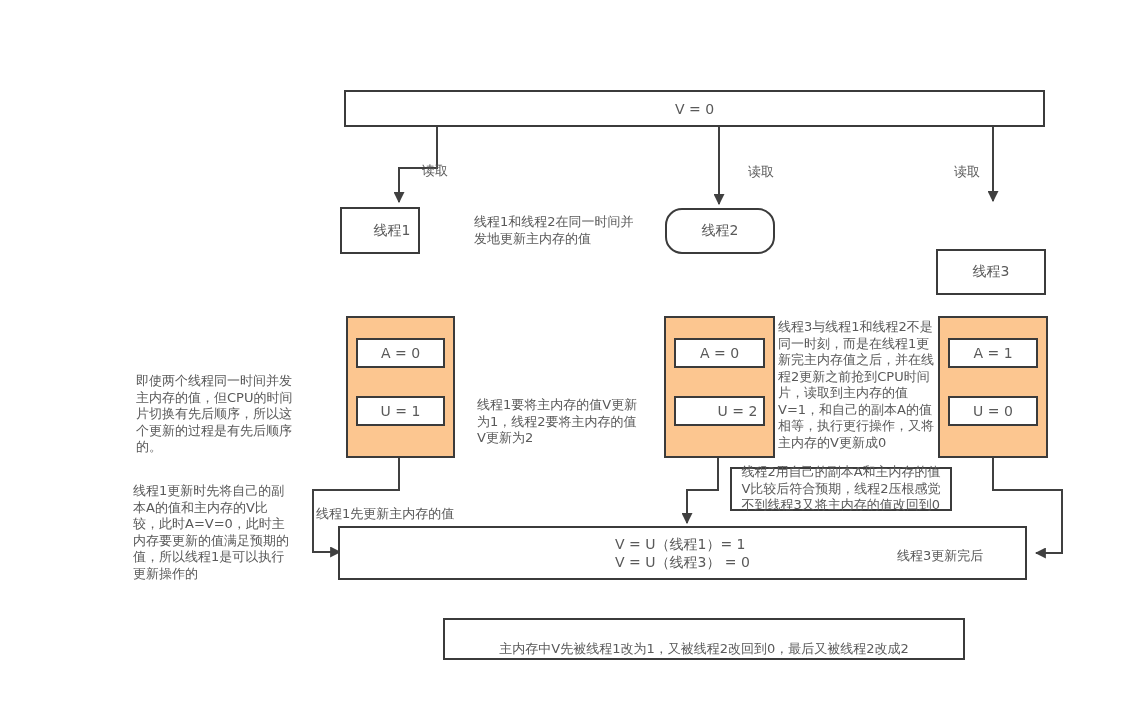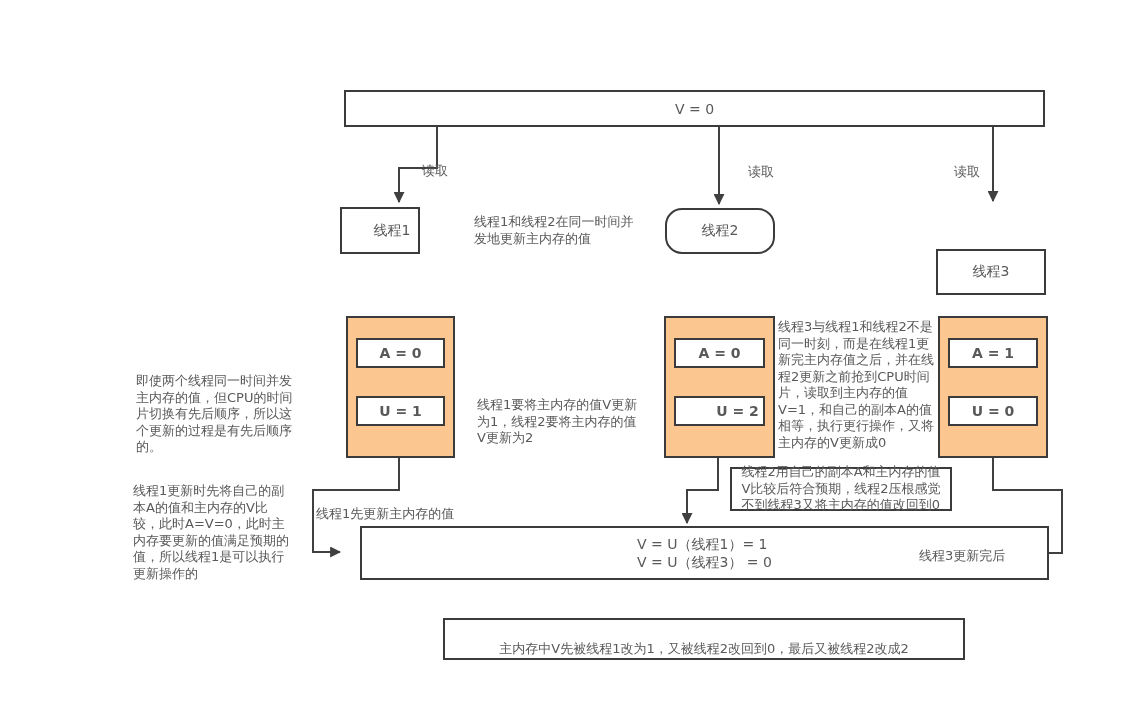--- a/index.html
+++ b/index.html
@@ -32,21 +32,20 @@
     display:block;
   }
   .inner-box{
     position:absolute;
     left:8px;right:8px;height:30px;
     background:#fff;
     border:2px solid var(--border);
     display:flex;align-items:center;justify-content:center;
     font-size:14px;
     box-sizing:border-box;
-    font-weight:bold;
   }
   .note{
     position:absolute;
     font-size:13px;
     line-height:16.5px;
     text-align:left;
     white-space:pre-line;
     color:var(--text);
   }
   .small-label{
@@ -154,21 +153,21 @@
 主内存的V更新成0</div>
 
   <div class="box" style="left:730px;top:467px;width:222px;height:44px;font-size:13px;line-height:16.5px;">
     <span class="note" style="position:static;">线程2用自己的副本A和主内存的值
 V比较后符合预期，线程2压根感觉
 不到线程3又将主内存的值改回到0</span>
   </div>
 
   <div class="small-label" style="left:316px;top:505px;">线程1先更新主内存的值</div>
 
-  <div class="box" style="left:360px;top:526px;width:689px;height:54px;">
+  <div class="box" style="left:338px;top:526px;width:689px;height:54px;">
     <span class="eq">V = U（线程1）= 1
 V = U（线程3） = 0</span>
     <div class="small-label" style="left:557px;top:19px;">线程3更新完后</div>
   </div>
 
   <div class="box" style="left:443px;top:618px;width:522px;height:42px;font-size:13px;align-items:flex-end;">
     <span>主内存中V先被线程1改为1，又被线程2改回到0，最后又被线程2改成2</span>
   </div>
 
 </div>

